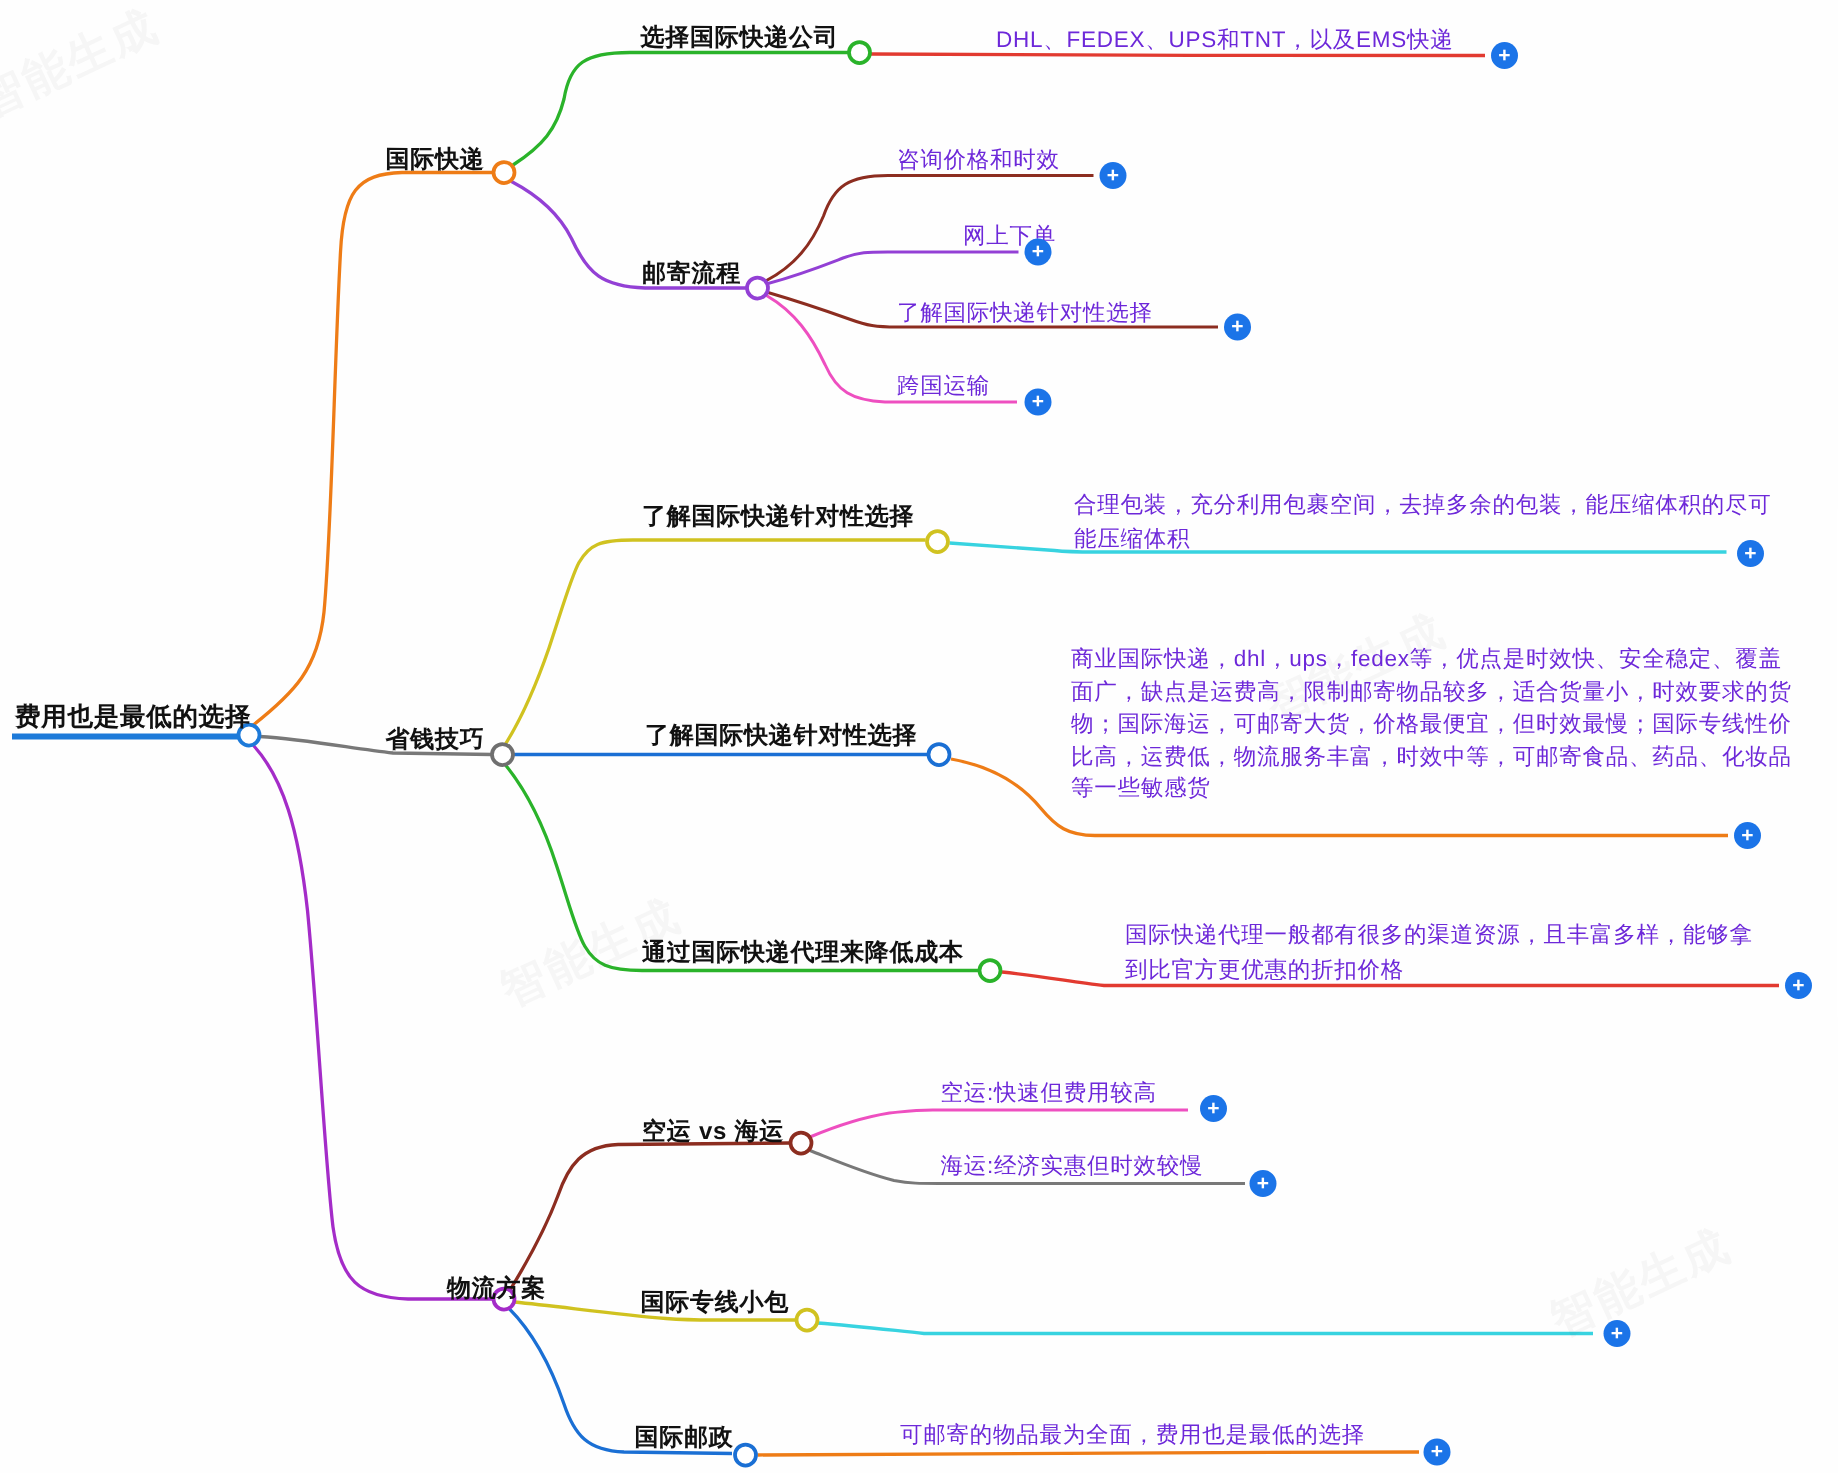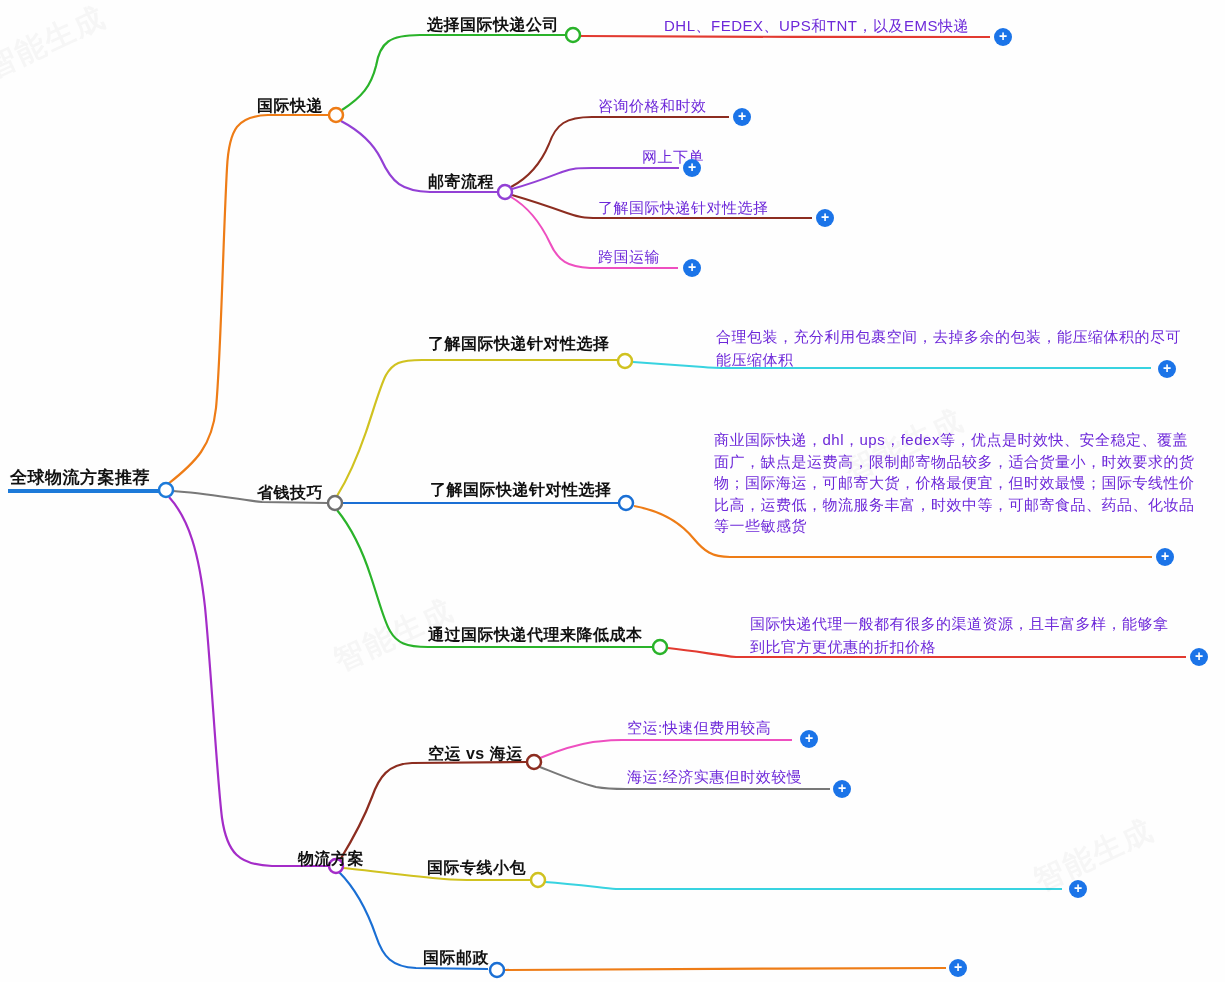--- a/index.html
+++ b/index.html
@@ -70,21 +70,21 @@
     <circle cx="534" cy="762" r="7" fill="#fff" stroke="#8c2d20" stroke-width="2.5"></circle>
     <circle cx="538" cy="880" r="7" fill="#fff" stroke="#d0c220" stroke-width="2.5"></circle>
     <circle cx="497" cy="970" r="7" fill="#fff" stroke="#1a6fd4" stroke-width="2.5"></circle>
   </svg>
 
   <div class="wm" style="left:-18px;top:22px;">智能生成</div>
   <div class="wm" style="left:330px;top:615px;">智能生成</div>
   <div class="wm" style="left:840px;top:425px;">智能生成</div>
   <div class="wm" style="left:1030px;top:835px;">智能生成</div>
 
-  <div class="lbl root" style="left:10px;top:466px;">全球物流方案推荐</div>
+  <div class="lbl root" style="left:10px;top:466px;">费用也是最低的选择</div>
 
   <div class="lbl" style="left:257px;top:96px;">国际快递</div>
   <div class="lbl" style="left:427px;top:15px;">选择国际快递公司</div>
   <div class="leaf" style="left:664px;top:17px;">DHL、FEDEX、UPS和TNT，以及EMS快递</div>
   <div class="lbl" style="left:428px;top:172px;">邮寄流程</div>
   <div class="leaf" style="left:598px;top:97px;">咨询价格和时效</div>
   <div class="leaf" style="left:598px;top:148px;margin-left:44px;">网上下单</div>
   <div class="leaf" style="left:598px;top:199px;">了解国际快递针对性选择</div>
   <div class="leaf" style="left:598px;top:248px;">跨国运输</div>
 
@@ -95,20 +95,21 @@
   <div class="leaf block" style="left:714px;top:429px;width:484px;line-height:21.5px;">商业国际快递，dhl，ups，fedex等，优点是时效快、安全稳定、覆盖面广，缺点是运费高，限制邮寄物品较多，适合货量小，时效要求的货物；国际海运，可邮寄大货，价格最便宜，但时效最慢；国际专线性价比高，运费低，物流服务丰富，时效中等，可邮寄食品、药品、化妆品等一些敏感货</div>
   <div class="lbl" style="left:428px;top:625px;">通过国际快递代理来降低成本</div>
   <div class="leaf block" style="left:750px;top:613px;width:430px;line-height:22.5px;">国际快递代理一般都有很多的渠道资源，且丰富多样，能够拿到比官方更优惠的折扣价格</div>
 
   <div class="lbl" style="left:258px;top:849px;padding-left:40px;">物流方案</div>
   <div class="lbl" style="left:428px;top:744px;">空运 vs 海运</div>
   <div class="leaf" style="left:627px;top:719px;">空运:快速但费用较高</div>
   <div class="leaf" style="left:627px;top:768px;">海运:经济实惠但时效较慢</div>
   <div class="lbl" style="left:427px;top:858px;">国际专线小包</div>
   <div class="lbl" style="left:423px;top:948px;">国际邮政</div>
+  <div class="leaf" style="left:600px;top:947px;">可邮寄的物品最为全面，费用也是最低的选择</div>
 
   <div class="plus" style="left:994px;top:28px;">+</div>
   <div class="plus" style="left:733px;top:108px;">+</div>
   <div class="plus" style="left:683px;top:159px;">+</div>
   <div class="plus" style="left:816px;top:209px;">+</div>
   <div class="plus" style="left:683px;top:259px;">+</div>
   <div class="plus" style="left:1158px;top:360px;">+</div>
   <div class="plus" style="left:1156px;top:548px;">+</div>
   <div class="plus" style="left:1190px;top:648px;">+</div>
   <div class="plus" style="left:800px;top:730px;">+</div>

